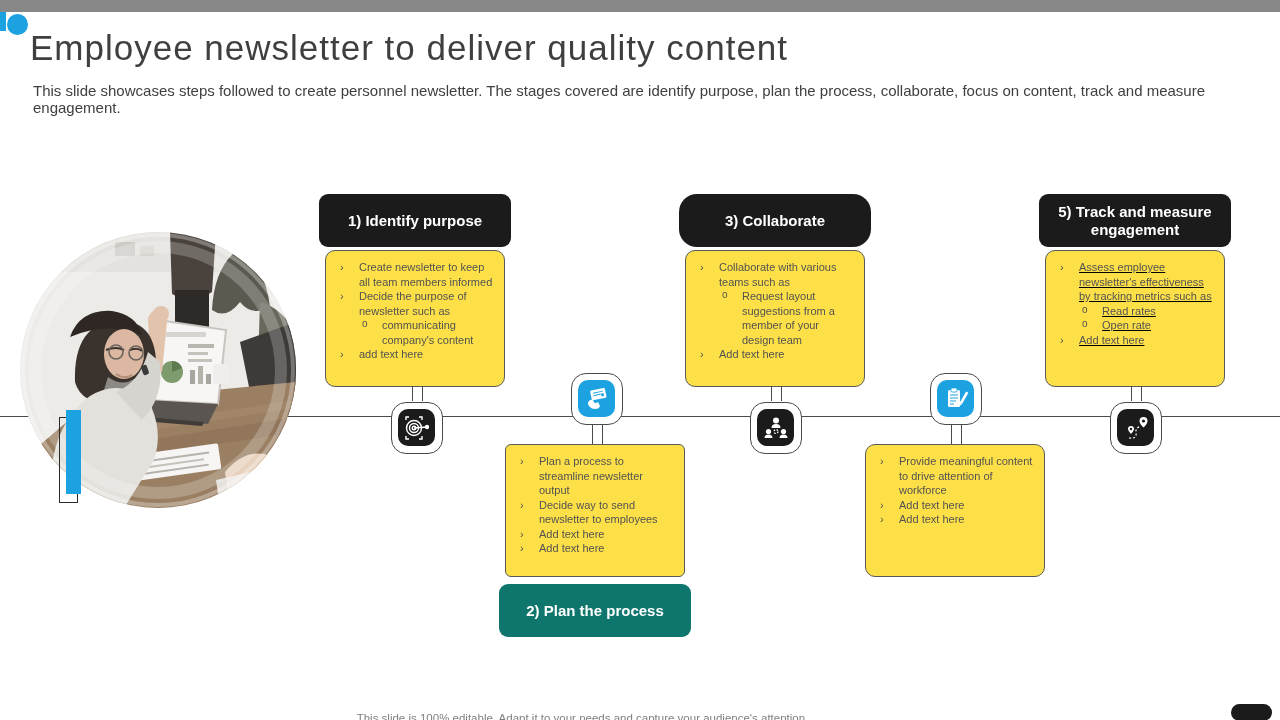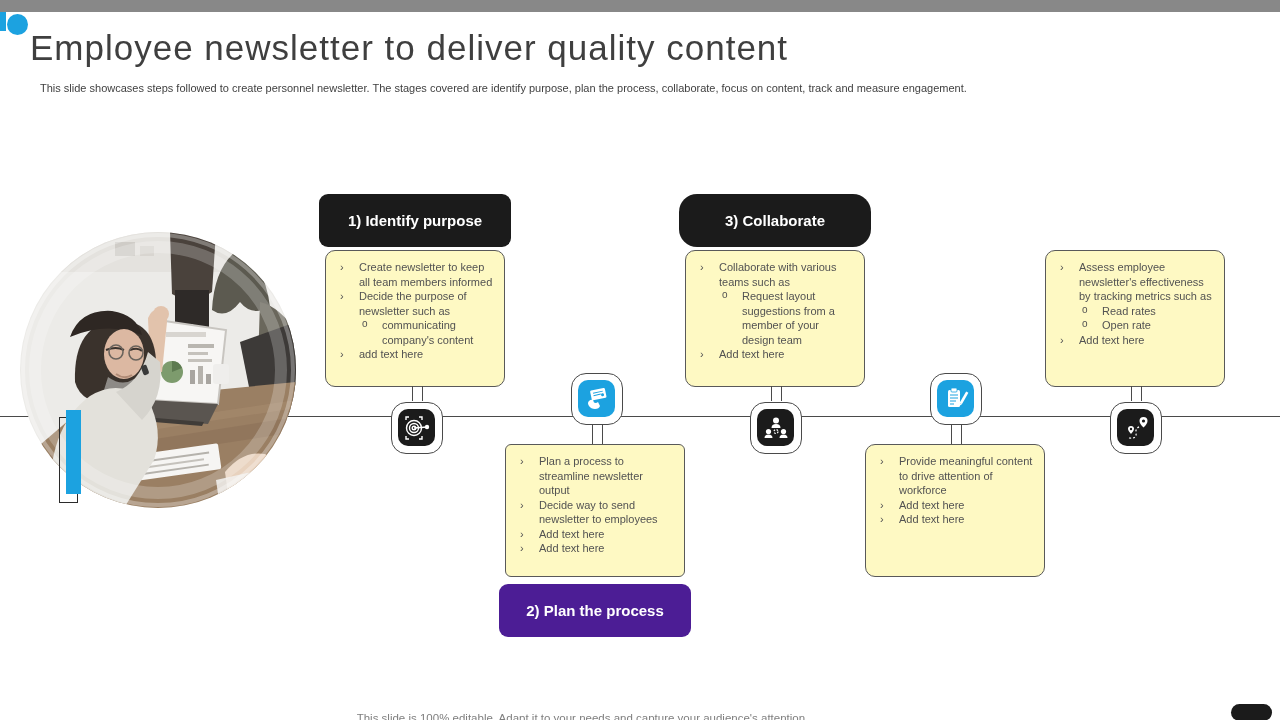--- a/index.html
+++ b/index.html
@@ -5,30 +5,30 @@
   html,body{margin:0;padding:0;background:#888;}
   .slide{
     position:relative;width:1280px;height:720px;background:#ffffff;
     font-family:"Liberation Sans",sans-serif;overflow:hidden;margin:12px auto;
   }
   
   .corner-bar{position:absolute;left:0;top:0;width:6px;height:19px;background:#1CA2E0;}
   .corner-dot{position:absolute;left:7px;top:2px;width:21px;height:21px;border-radius:50%;background:#1CA2E0;}
   
   .title{position:absolute;left:30px;top:16px;font-size:35px;letter-spacing:1px;color:#3f3f3f;font-weight:400;}
-  .subtitle{position:absolute;left:40px;top:70px;font-size:11px;color:#3f3f3f;}
+  .subtitle{position:absolute;left:33px;top:70px;font-size:15px;color:#3f3f3f;}
   
   .timeline-line{position:absolute;left:0;top:404px;width:1280px;height:0;border-top:1.5px solid #4a4a4a;}
   
   .hdr{position:absolute;width:192px;height:53px;border-radius:9px;display:flex;align-items:center;justify-content:center;
        text-align:center;color:#fff;font-weight:bold;font-size:15px;line-height:18px;padding:0 10px;box-sizing:border-box;}
   .hdr-black{background:#1b1b1b;}
-  .hdr-blue{background:#4c1d95;text-align:right;}
-  
-  .cbox{position:absolute;width:180px;background:#fef9c3;border:1px solid #595959;border-radius:10px;box-sizing:border-box;padding:9px 10px 6px 0;}
+  .hdr-blue{background:#0f766e;text-align:right;}
+  
+  .cbox{position:absolute;width:180px;background:#fde047;border:1px solid #595959;border-radius:10px;box-sizing:border-box;padding:9px 10px 6px 0;}
   .bullets{list-style:none;margin:0;padding:0;font-size:11px;line-height:14.5px;color:#525252;}
   .bullets li{position:relative;}
   .bullets li.l1{padding-left:33px;}
   .bullets li.l1::before{content:"\203A";position:absolute;left:14px;top:0;color:#525252;}
   .bullets li.l2{padding-left:56px;}
   .bullets li.l2::before{content:"o";position:absolute;left:36px;top:-1px;font-size:10px;color:#525252;}
   
   .stem{position:absolute;width:9px;border-left:1.5px solid #4a4a4a;border-right:1.5px solid #4a4a4a;}
   
   .node{position:absolute;width:52px;height:52px;background:#fff;border:1.5px solid #4a4a4a;border-radius:15px;box-sizing:border-box;}
@@ -150,21 +150,22 @@
   </div>
   <div class="stem" style="left:951px;top:413px;height:19px;"></div>
   <div class="cbox" style="left:865px;top:432px;height:133px;">
     <ul class="bullets">
       <li class="l1">Provide meaningful content to drive attention of workforce</li>
       <li class="l1">Add text here</li>
       <li class="l1">Add text here</li>
     </ul>
   </div>
 
-  <div class="cbox" style="left:1045px;top:238px;height:137px;">
+  <div class="hdr hdr-black" style="left:1039px;top:182px;">5) Track and measure engagement</div>
+  <div class="cbox" style="left:1045px;top:238px;height:137px;text-decoration:underline;">
     <ul class="bullets">
       <li class="l1">Assess employee newsletter's effectiveness by tracking metrics such as</li>
       <li class="l2">Read rates</li>
       <li class="l2">Open rate</li>
       <li class="l1">Add text here</li>
     </ul>
   </div>
   <div class="stem" style="left:1131px;top:374px;height:15px;"></div>
   <div class="node" style="left:1110px;top:390px;">
     <div class="node-inner node-black">

